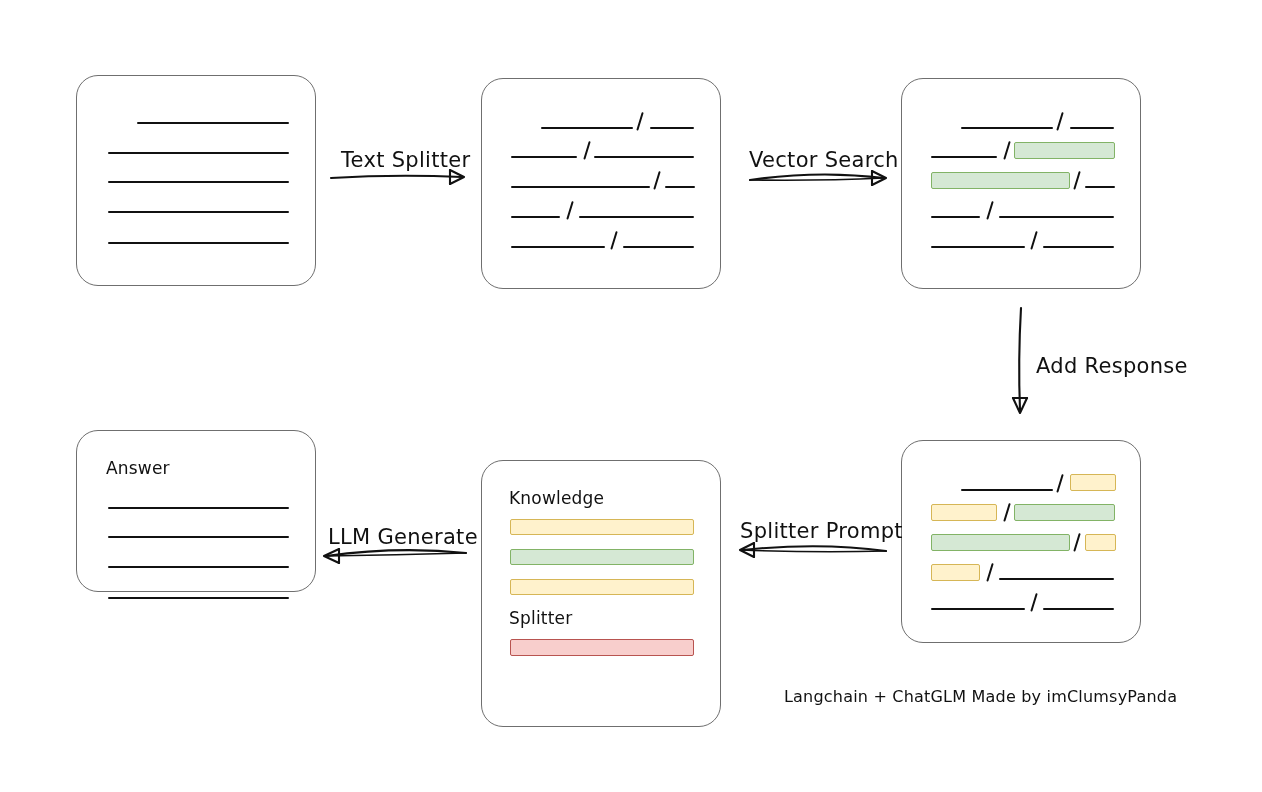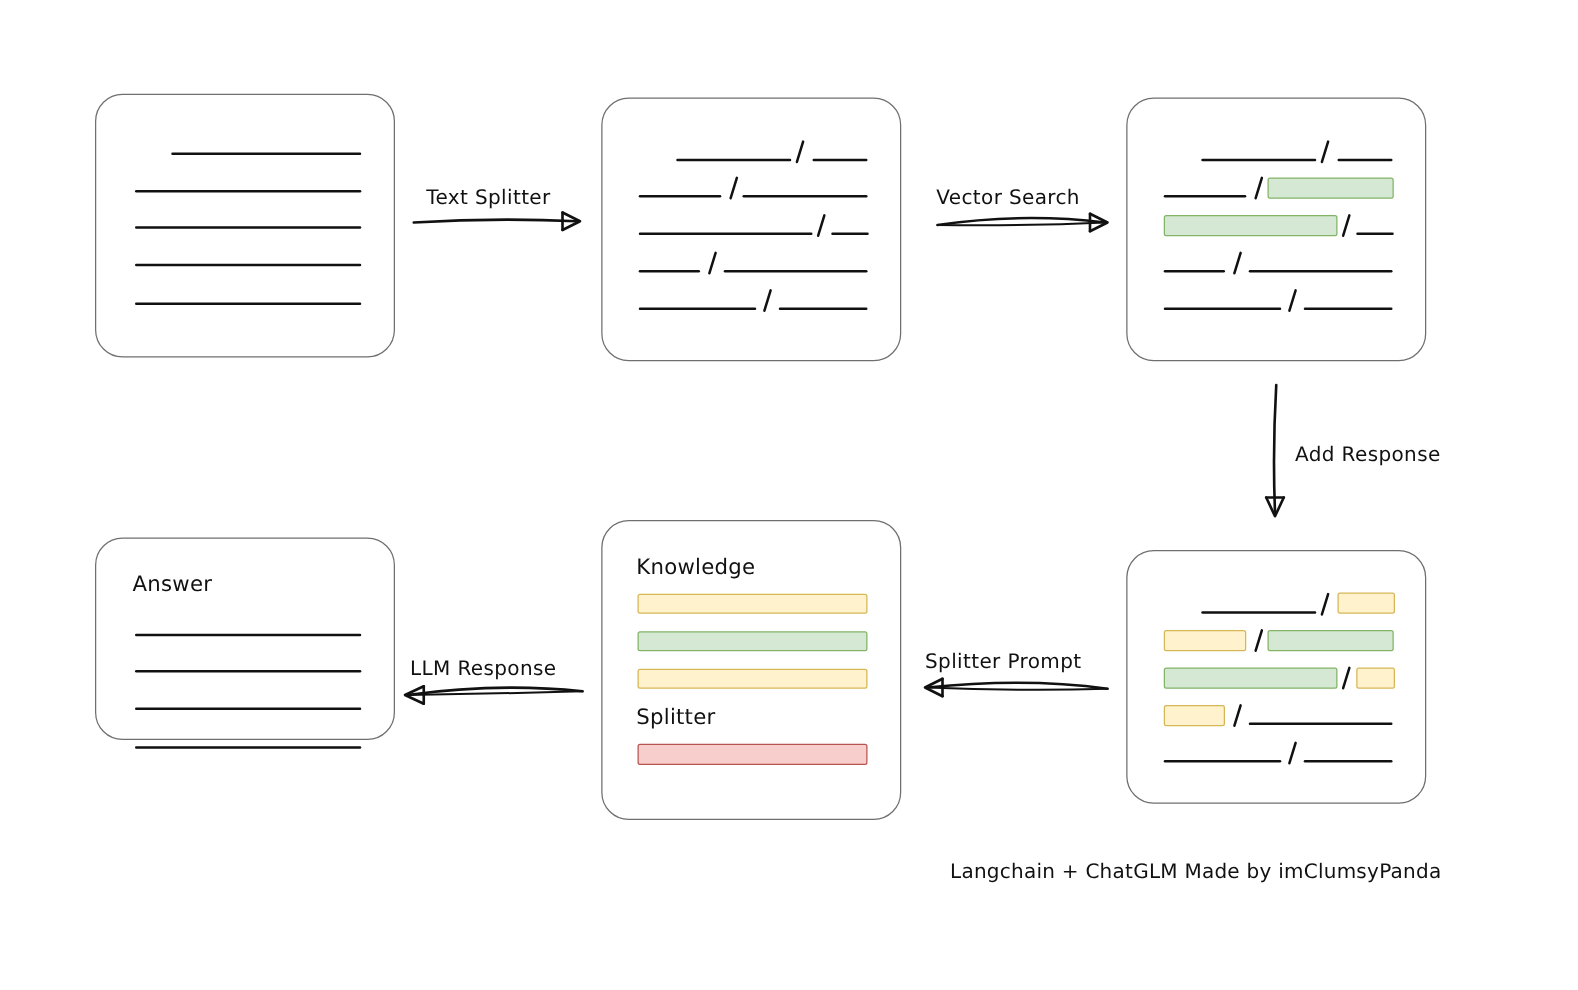--- a/index.html
+++ b/index.html
@@ -60,21 +60,21 @@
     color: #111111;
     font-family: "DejaVu Sans", sans-serif;
     font-size: 17px;
     letter-spacing: 0.2px;
     white-space: nowrap;
   }
   .edge-label {
     position: absolute;
     color: #111111;
     font-family: "DejaVu Sans", sans-serif;
-    font-size: 16px;
+    font-size: 21px;
     letter-spacing: 0.3px;
     white-space: nowrap;
   }
   .footer-note {
     position: absolute;
     color: #111111;
     font-family: "DejaVu Sans", sans-serif;
     font-size: 16px;
     letter-spacing: 0.2px;
     white-space: nowrap;
@@ -171,21 +171,21 @@
       <div class="chip chip-yellow" style="left:29px; top:123px; width:49px; height:17px;"></div>
       <div class="slash" style="left:87px; top:122px; height:19px;"></div>
       <div class="rule" style="left:97px; top:137px; width:115px;"></div>
 
       <div class="rule" style="left:29px; top:167px; width:94px;"></div>
       <div class="slash" style="left:131px; top:152px; height:19px;"></div>
       <div class="rule" style="left:141px; top:167px; width:71px;"></div>
     </div>
   </div>
 
-  <div class="node-box" style="left:481px; top:416px; width:240px; height:240px;">
+  <div class="node-box" style="left:481px; top:460px; width:240px; height:267px;">
     <div class="doc-lines">
       <div class="box-label" style="left:27px; top:27px;">Knowledge</div>
       <div class="chip chip-yellow" style="left:28px; top:58px; width:184px; height:16px;"></div>
       <div class="chip chip-green" style="left:28px; top:88px; width:184px; height:16px;"></div>
       <div class="chip chip-yellow" style="left:28px; top:118px; width:184px; height:16px;"></div>
       <div class="box-label" style="left:27px; top:147px;">Splitter</div>
       <div class="chip chip-red" style="left:28px; top:178px; width:184px; height:17px;"></div>
     </div>
   </div>
 
@@ -232,17 +232,17 @@
       <path d="M466 553 Q 396 555 326 556" fill="none" stroke="#111111" stroke-width="1.6" stroke-linecap="round"></path>
       <path d="M339 549 L 324 556 L 339 563" fill="none" stroke="#111111" stroke-width="2.1" stroke-linecap="round" stroke-linejoin="round"></path>
       <path d="M339 549 L 339 563" fill="none" stroke="#111111" stroke-width="2.1" stroke-linecap="round"></path>
     </g>
   </svg>
 
   <div class="edge-label" style="left:341px; top:148px;">Text Splitter</div>
   <div class="edge-label" style="left:749px; top:148px;">Vector Search</div>
   <div class="edge-label" style="left:1036px; top:354px;">Add Response</div>
   <div class="edge-label" style="left:740px; top:519px;">Splitter Prompt</div>
-  <div class="edge-label" style="left:328px; top:525px;">LLM Response</div>
-
-  <div class="footer-note" style="left:760px; top:687px;text-align:center;">Langchain + ChatGLM Made by imClumsyPanda</div>
+  <div class="edge-label" style="left:328px; top:525px;">LLM Generate</div>
+
+  <div class="footer-note" style="left:784px; top:687px;text-align:center;">Langchain + ChatGLM Made by imClumsyPanda</div>
 
 </div>
 
 </body></html>

